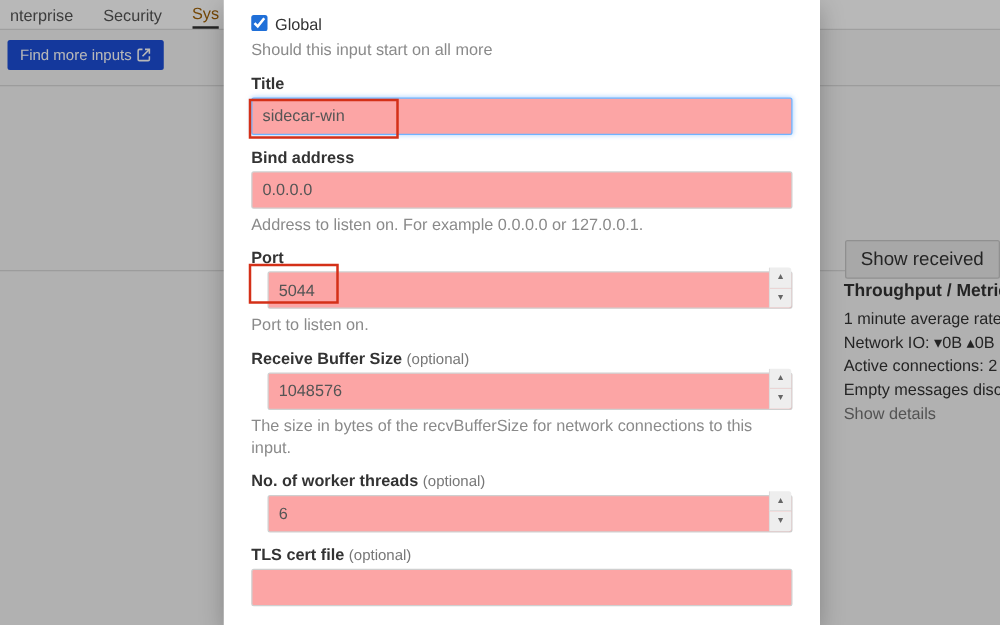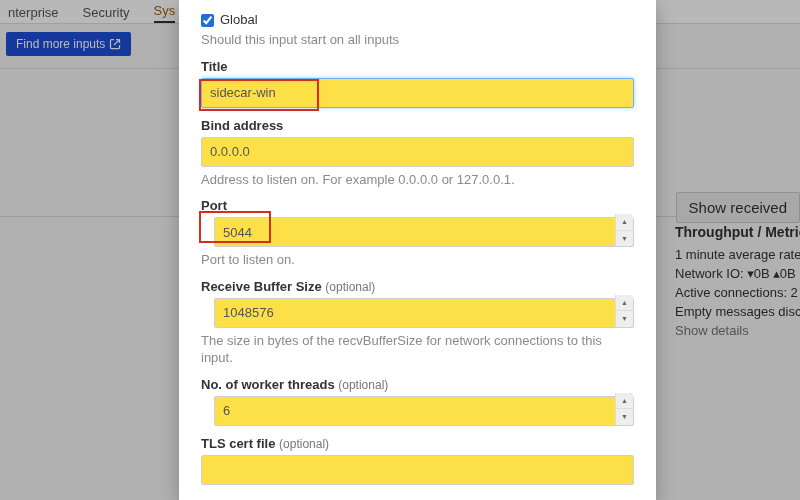--- a/index.html
+++ b/index.html
@@ -17,26 +17,26 @@
   .bg-hr2 { position: absolute; top: 216px; left: 0; right: 0; height: 1px; background: #d8d8d8; }
   .bg-show-btn { position: absolute; top: 192px; right: 0; background: #e9e9e9; color: #333; padding: 6px 12px; font-size: 15px; border: 1px solid #c8c8c8; border-radius: 2px; }
   .bg-sidepanel { position: absolute; top: 222px; right: 0; width: 125px; font-size: 13px; color: #333; line-height: 1.45; }
   .bg-sidepanel h4 { font-size: 14px; font-weight: 600; margin-bottom: 4px; white-space: nowrap; }
   .bg-sidepanel .line { white-space: nowrap; }
   .bg-sidepanel a { color: #737373; text-decoration: none; }
 
   
   .modal { position: absolute; top: 0; left: 179px; width: 477px; height: 500px; background: #fff; box-shadow: 0 6px 18px rgba(0,0,0,0.25); padding: 10px 22px 0 22px; overflow: hidden; }
   .fld { margin-bottom: 10px; }
-  .chk-row { display: flex; align-items: flex-end; gap: 6px; margin-top: 2px; }
+  .chk-row { display: flex; align-items: flex-start; gap: 6px; margin-top: 2px; }
   .chk-row input { accent-color: #1f6fd8; width: 13px; height: 13px; }
   .hint { color: #8a8a8a; font-size: 13px; margin-top: 4px; line-height: 1.35; }
   .lbl { font-weight: 700; font-size: 13px; color: #333; margin-top: 10px; display: block; }
   .opt { font-weight: 400; color: #777; font-size: 12px; }
-  .control { width: 100%; height: 30px; border: 1px solid #cfcfcf; border-radius: 2px; padding: 4px 8px; font-size: 13px; color: #555; margin-top: 4px; background: #fde047; }
+  .control { width: 100%; height: 30px; border: 1px solid #cfcfcf; border-radius: 2px; padding: 4px 8px; font-size: 13px; color: #555; margin-top: 4px; background: #fca5a5; }
   .focused { border-color: #6fb3ff; box-shadow: 0 0 4px rgba(111,179,255,0.6); }
   .num-wrap { position: relative; margin-left: 13px; }
   .num-wrap .spin { position: absolute; right: 1px; top: 1px; bottom: 1px; width: 18px; display: flex; flex-direction: column; }
   .spin div { flex: 1; background: #eee; border-left: 1px solid #ddd; display: flex; align-items: center; justify-content: center; font-size: 7px; color: #666; }
   .spin div:first-child { border-bottom: 1px solid #ddd; border-top-right-radius: 2px; }
   .spin div:last-child { border-bottom-right-radius: 2px; }
   .hl-title { position: absolute; border: 2px solid #d43018; pointer-events: none; top: 79px; left: 20px; width: 120px; height: 32px; }
   .hl-port  { position: absolute; border: 2px solid #d43018; pointer-events: none; top: 211px; left: 20px; width: 72px; height: 32px; }
   .ext-icon svg { width: 12px; height: 12px; display: block; }
 </style>
@@ -76,21 +76,21 @@
 
   <div class="bg-overlay"></div>
 
   <div class="modal">
 
     <div class="fld">
       <label class="chk-row">
         <input type="checkbox" checked="" style="">
         <span>Global</span>
       </label>
-      <div class="hint">Should this input start on all inputs</div>
+      <div class="hint">Should this input start on all more</div>
     </div>
 
     <div class="fld">
       <span class="lbl">Title</span>
       <input class="control focused" value="sidecar-win" style="">
     </div>
 
     <div class="fld">
       <span class="lbl">Bind address</span>
       <input class="control" value="0.0.0.0" style="">

